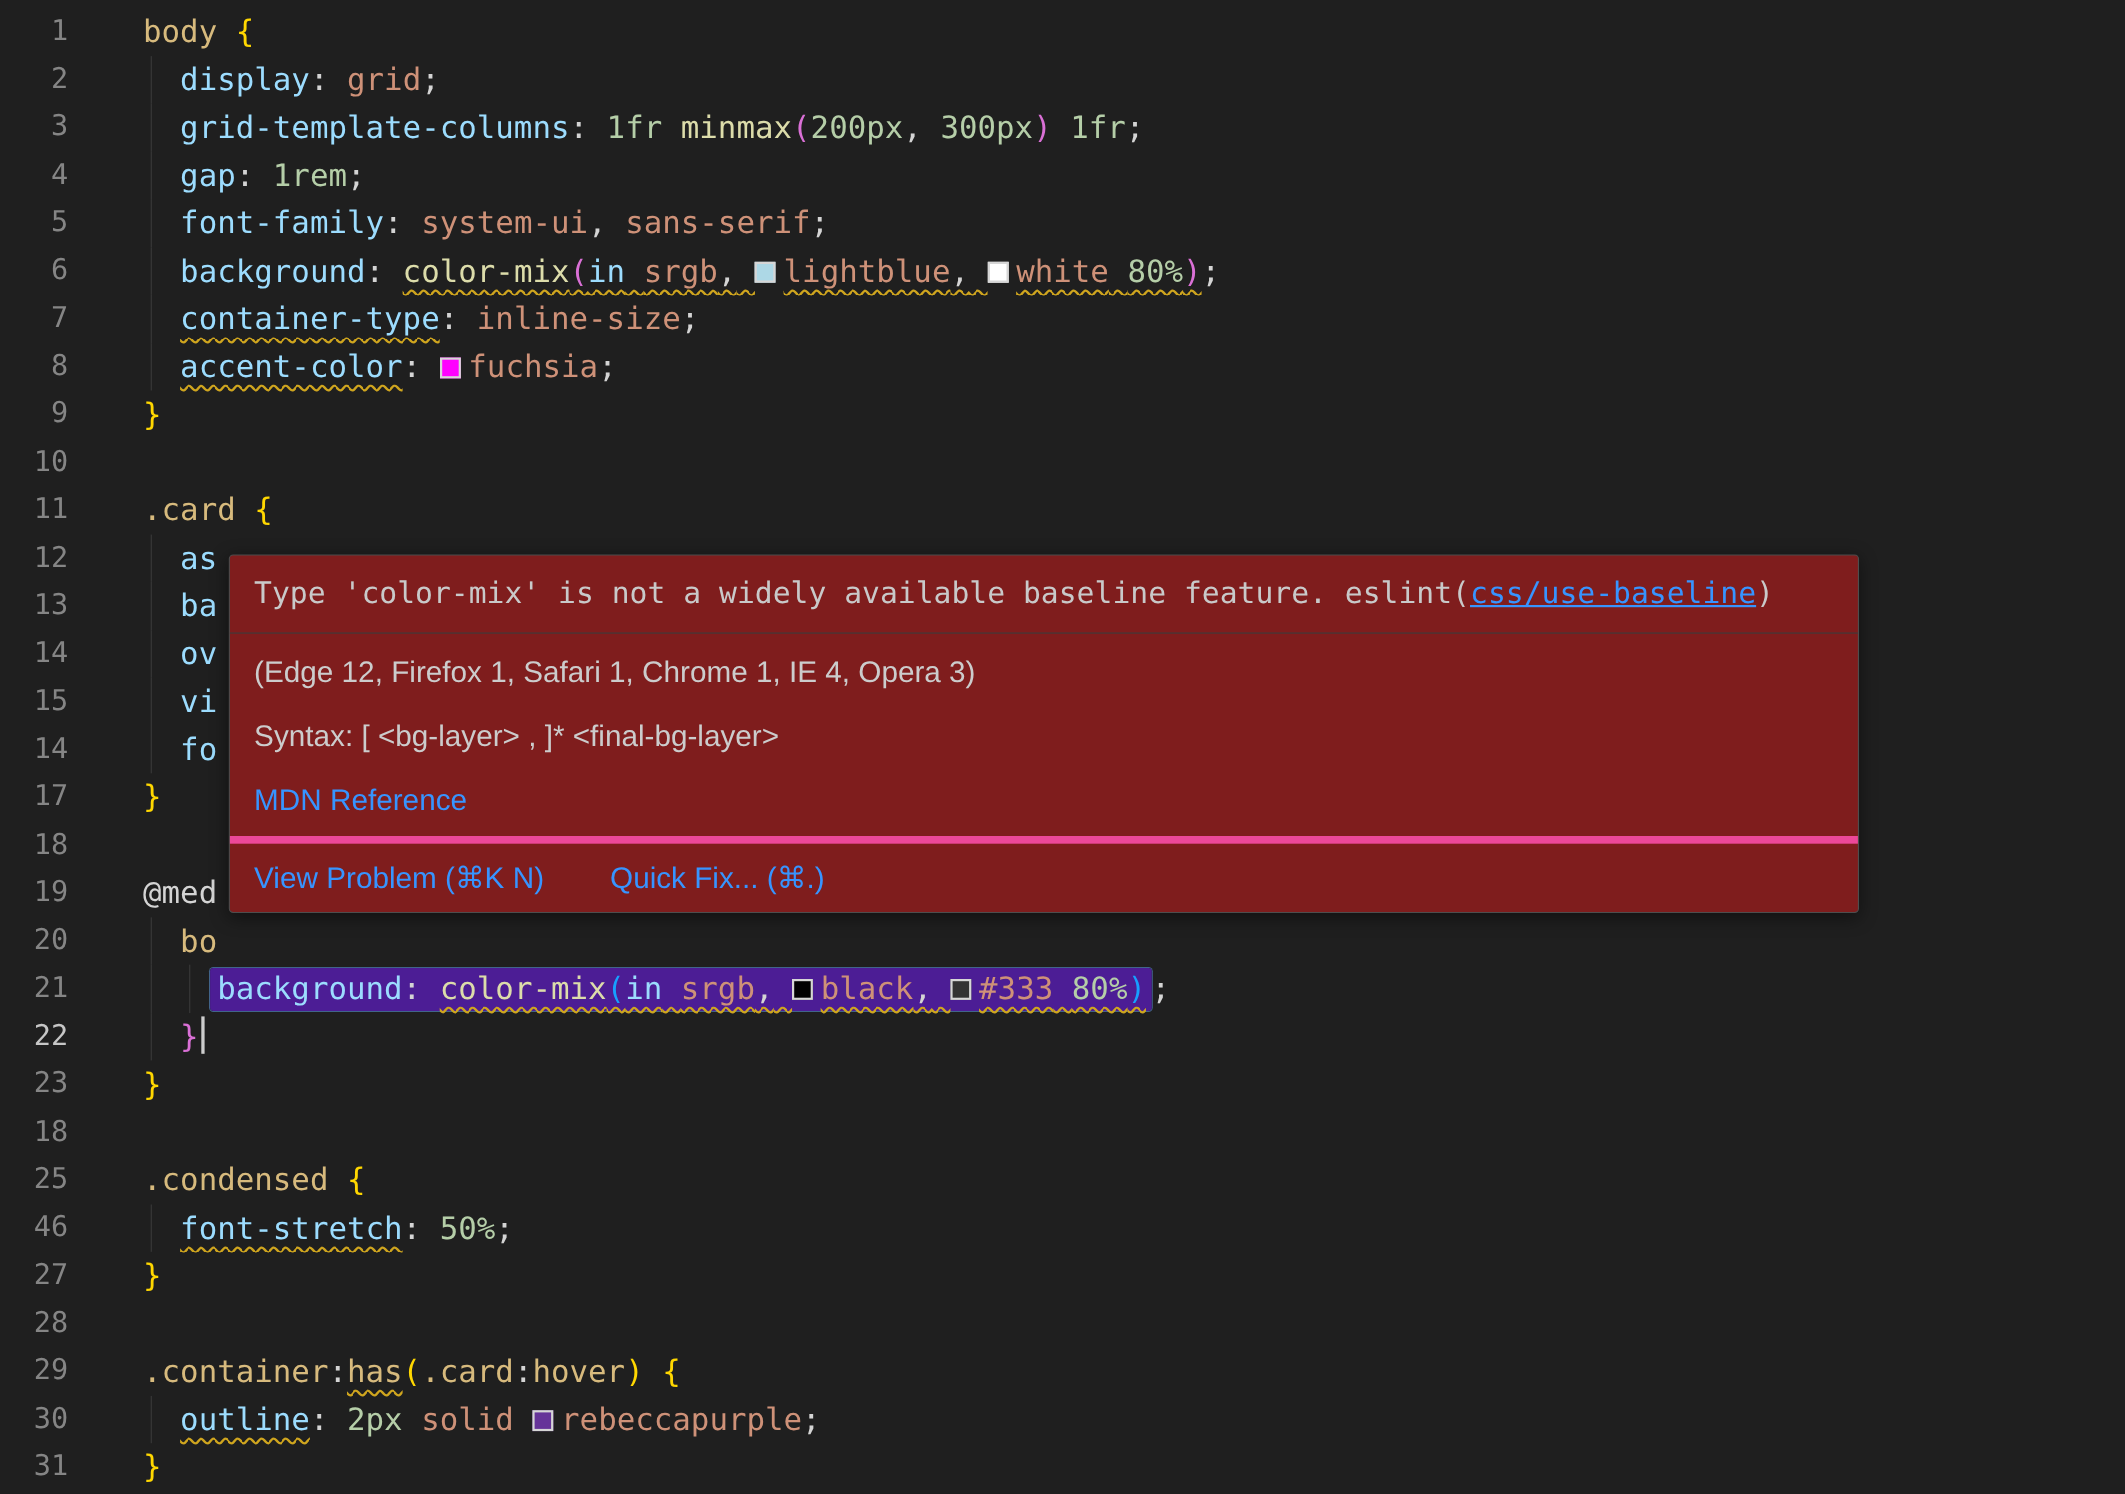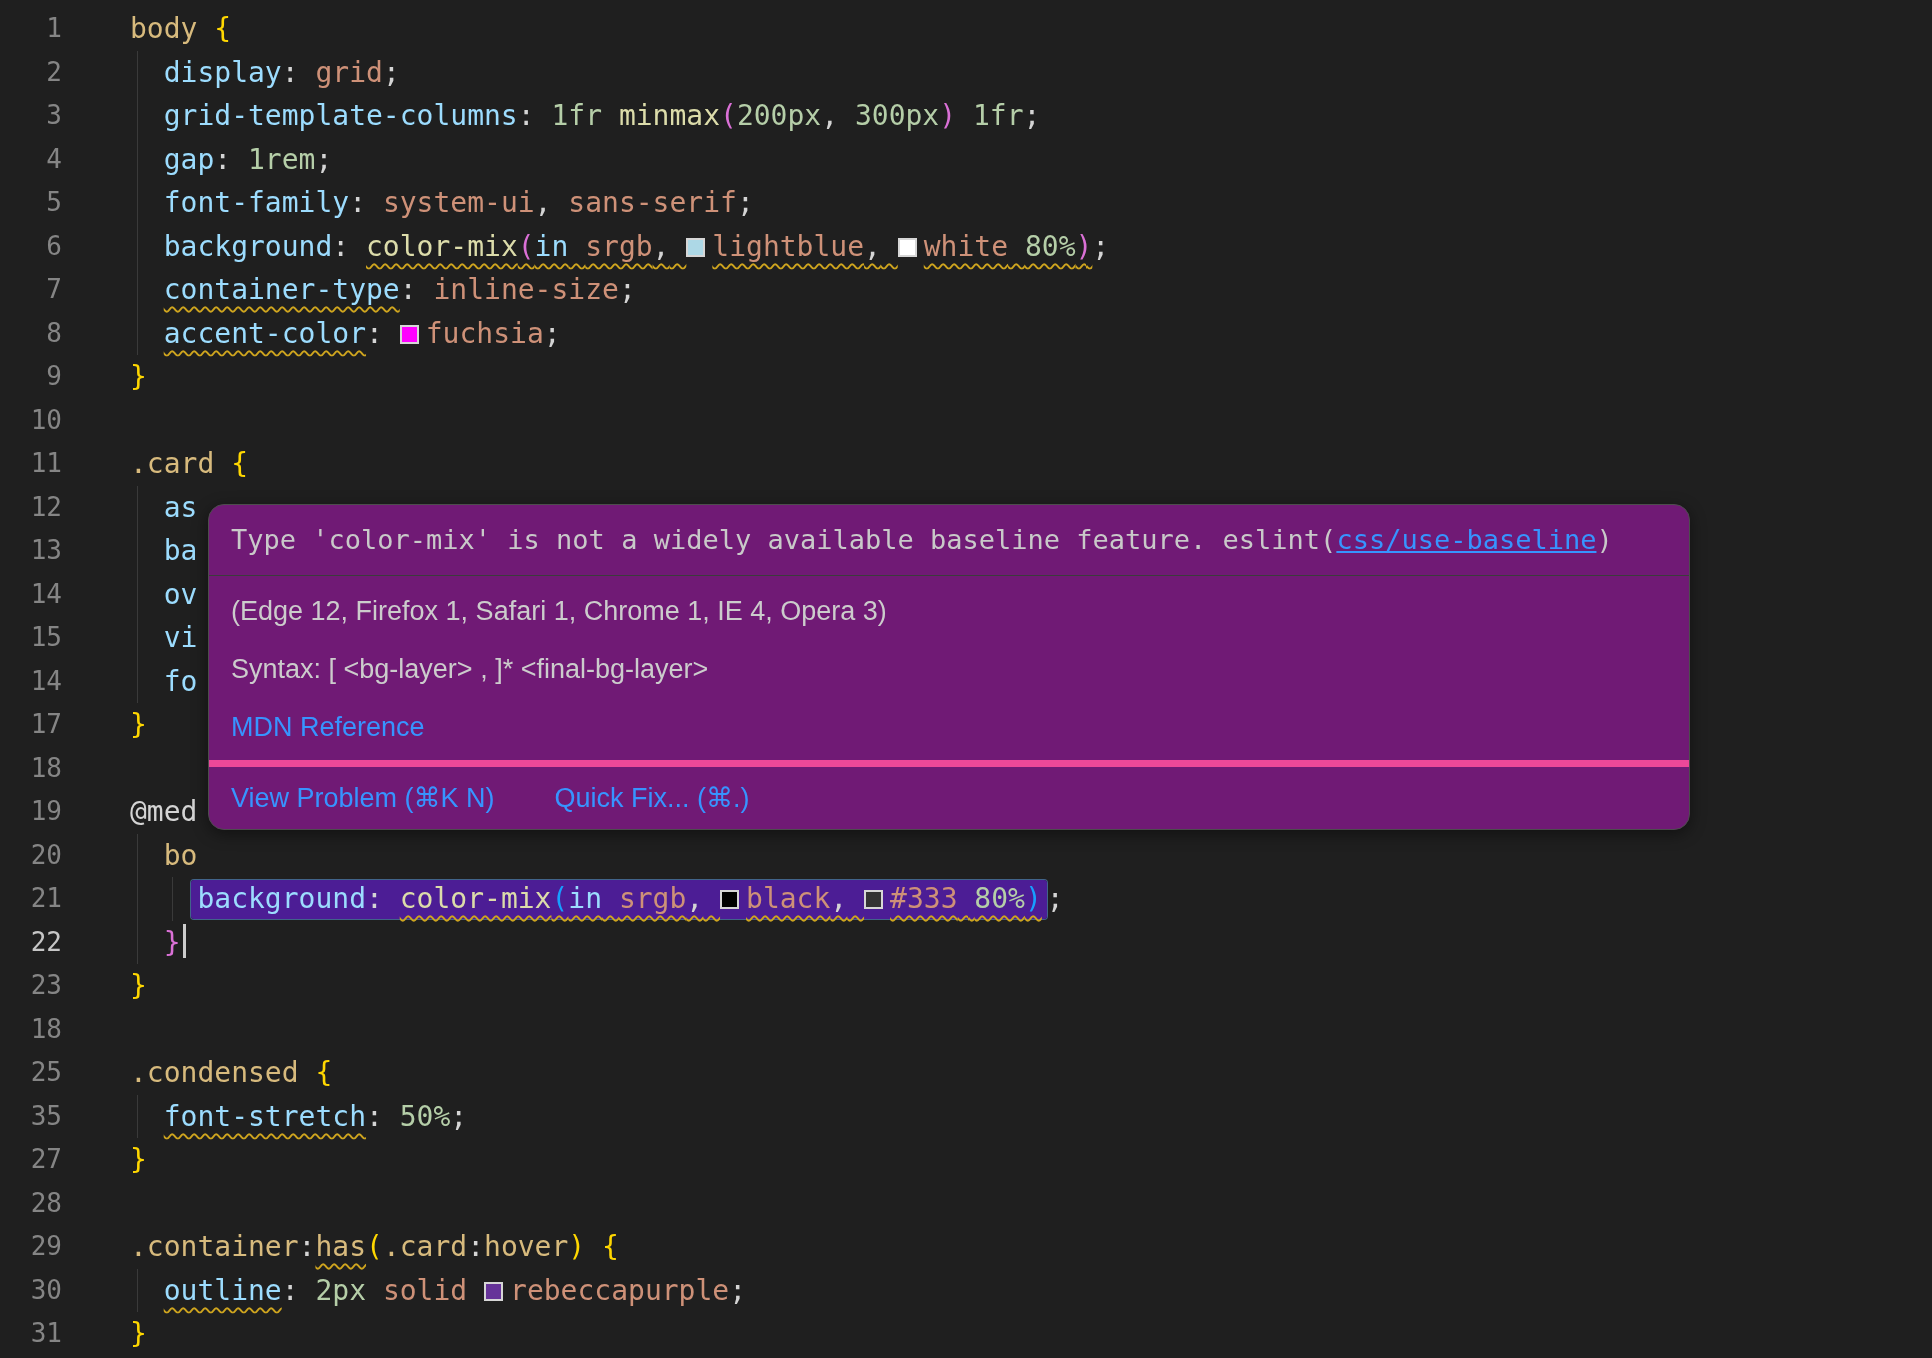--- a/index.html
+++ b/index.html
@@ -53,21 +53,21 @@
     display:inline-block;width:19px;height:19px;box-sizing:border-box;
     border:2px solid #d6d6d6;margin-right:7px;vertical-align:-1px;
   }
   .caret{
     display:inline-block;width:3px;height:34px;background:#cccccc;
     vertical-align:-6px;margin-left:2px;
   }
   
   #tooltip{
     position:absolute;left:208px;top:504px;width:1482px;box-sizing:border-box;
-    background:#701a75;border:1px solid #4d4d4d;border-radius:16px;
+    background:#7f1d1d;border:1px solid #4d4d4d;border-radius:4px;
     box-shadow:0 4px 16px rgba(0,0,0,0.45);z-index:10;color:#c9c9c9;
   }
   .tt-diag{
     padding:16px 22px;border-bottom:1px solid #3c3c3c;
     font-family:"DejaVu Sans Mono",monospace;font-size:27px;line-height:38px;
     color:#c9c9c9;white-space:nowrap;overflow:hidden;
   }
   .tt-docs{
     padding:18px 22px 0;
     font-family:"Liberation Sans","DejaVu Sans",sans-serif;
@@ -183,21 +183,21 @@
         </div>
         <div class="line">
           <span class="gutter">18</span>
           <span class="code"></span>
         </div>
         <div class="line">
           <span class="gutter">25</span>
           <span class="code"><span class="c-sel">.condensed</span><span class="c-pl"> </span><span class="c-b1">{</span></span>
         </div>
         <div class="line">
-          <span class="gutter">35</span>
+          <span class="gutter">46</span>
           <span class="code"><i class="guide g0"></i><span class="c-pl">  </span><span class="sq"><span class="c-prop">font-stretch</span></span><span class="c-pl">:</span><span class="c-pl"> </span><span class="c-num">50%</span><span class="c-pl">;</span></span>
         </div>
         <div class="line">
           <span class="gutter">27</span>
           <span class="code"><span class="c-b1">}</span></span>
         </div>
         <div class="line">
           <span class="gutter">28</span>
           <span class="code"></span>
         </div>

